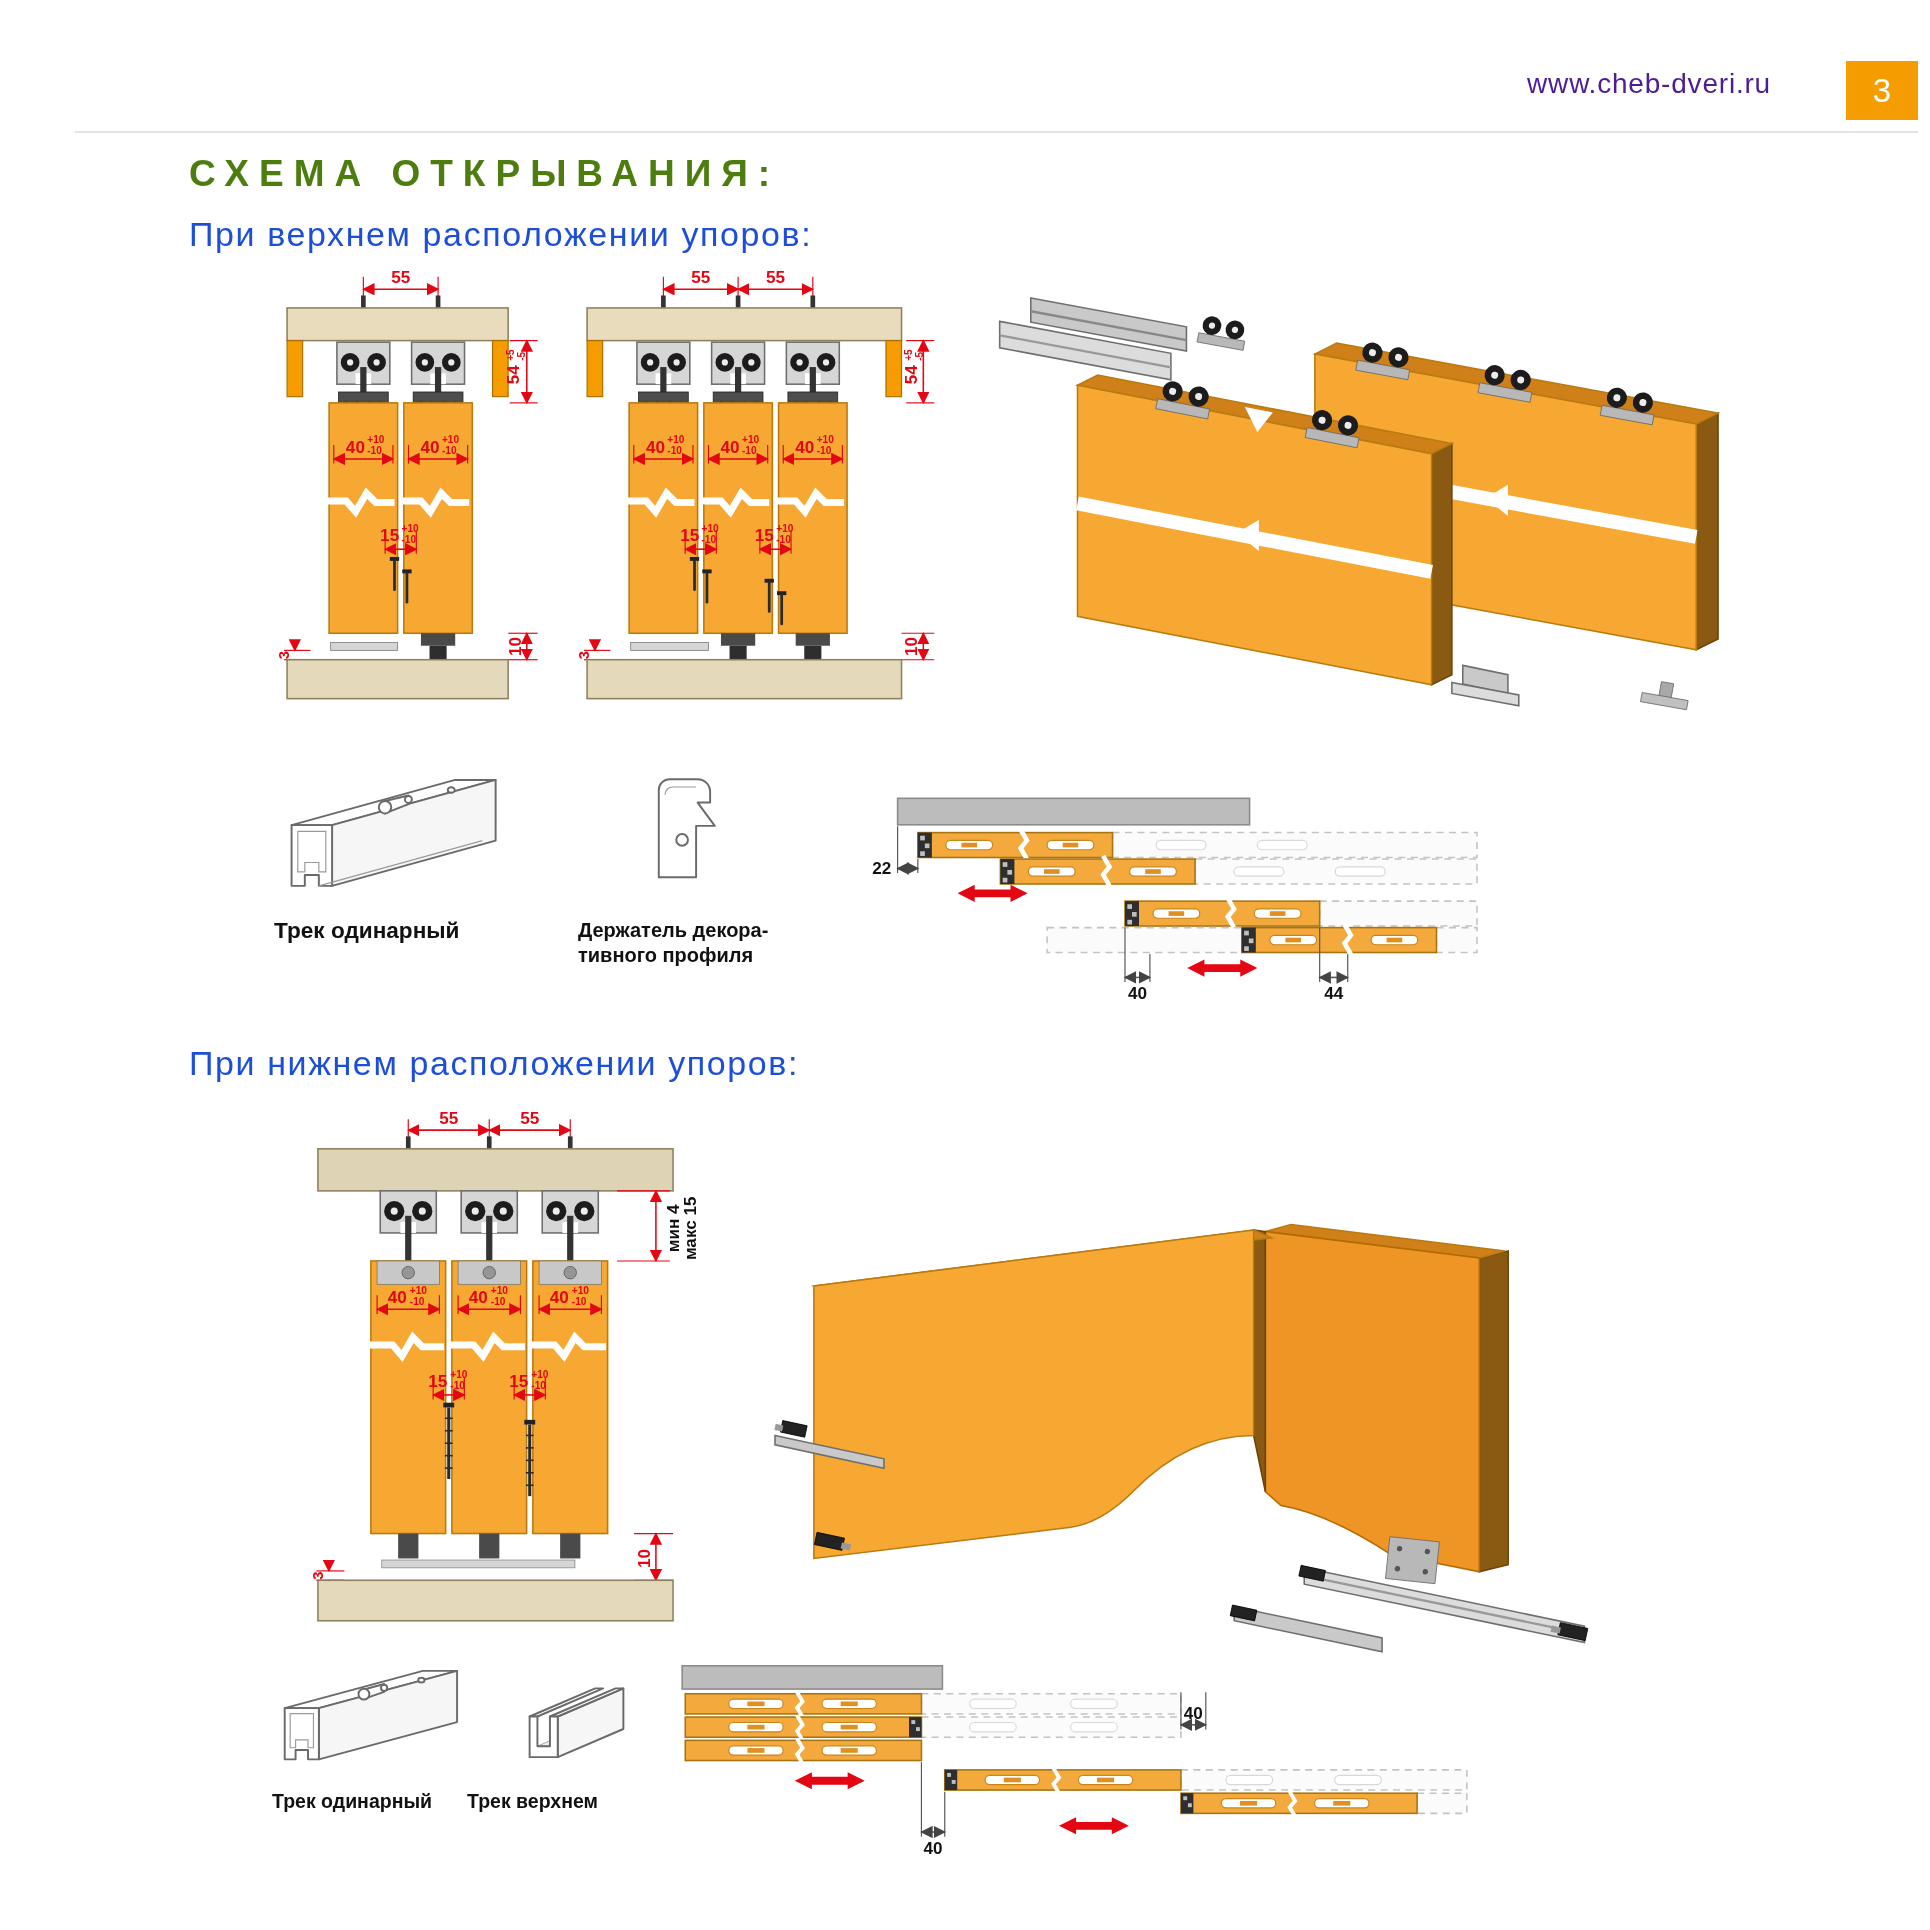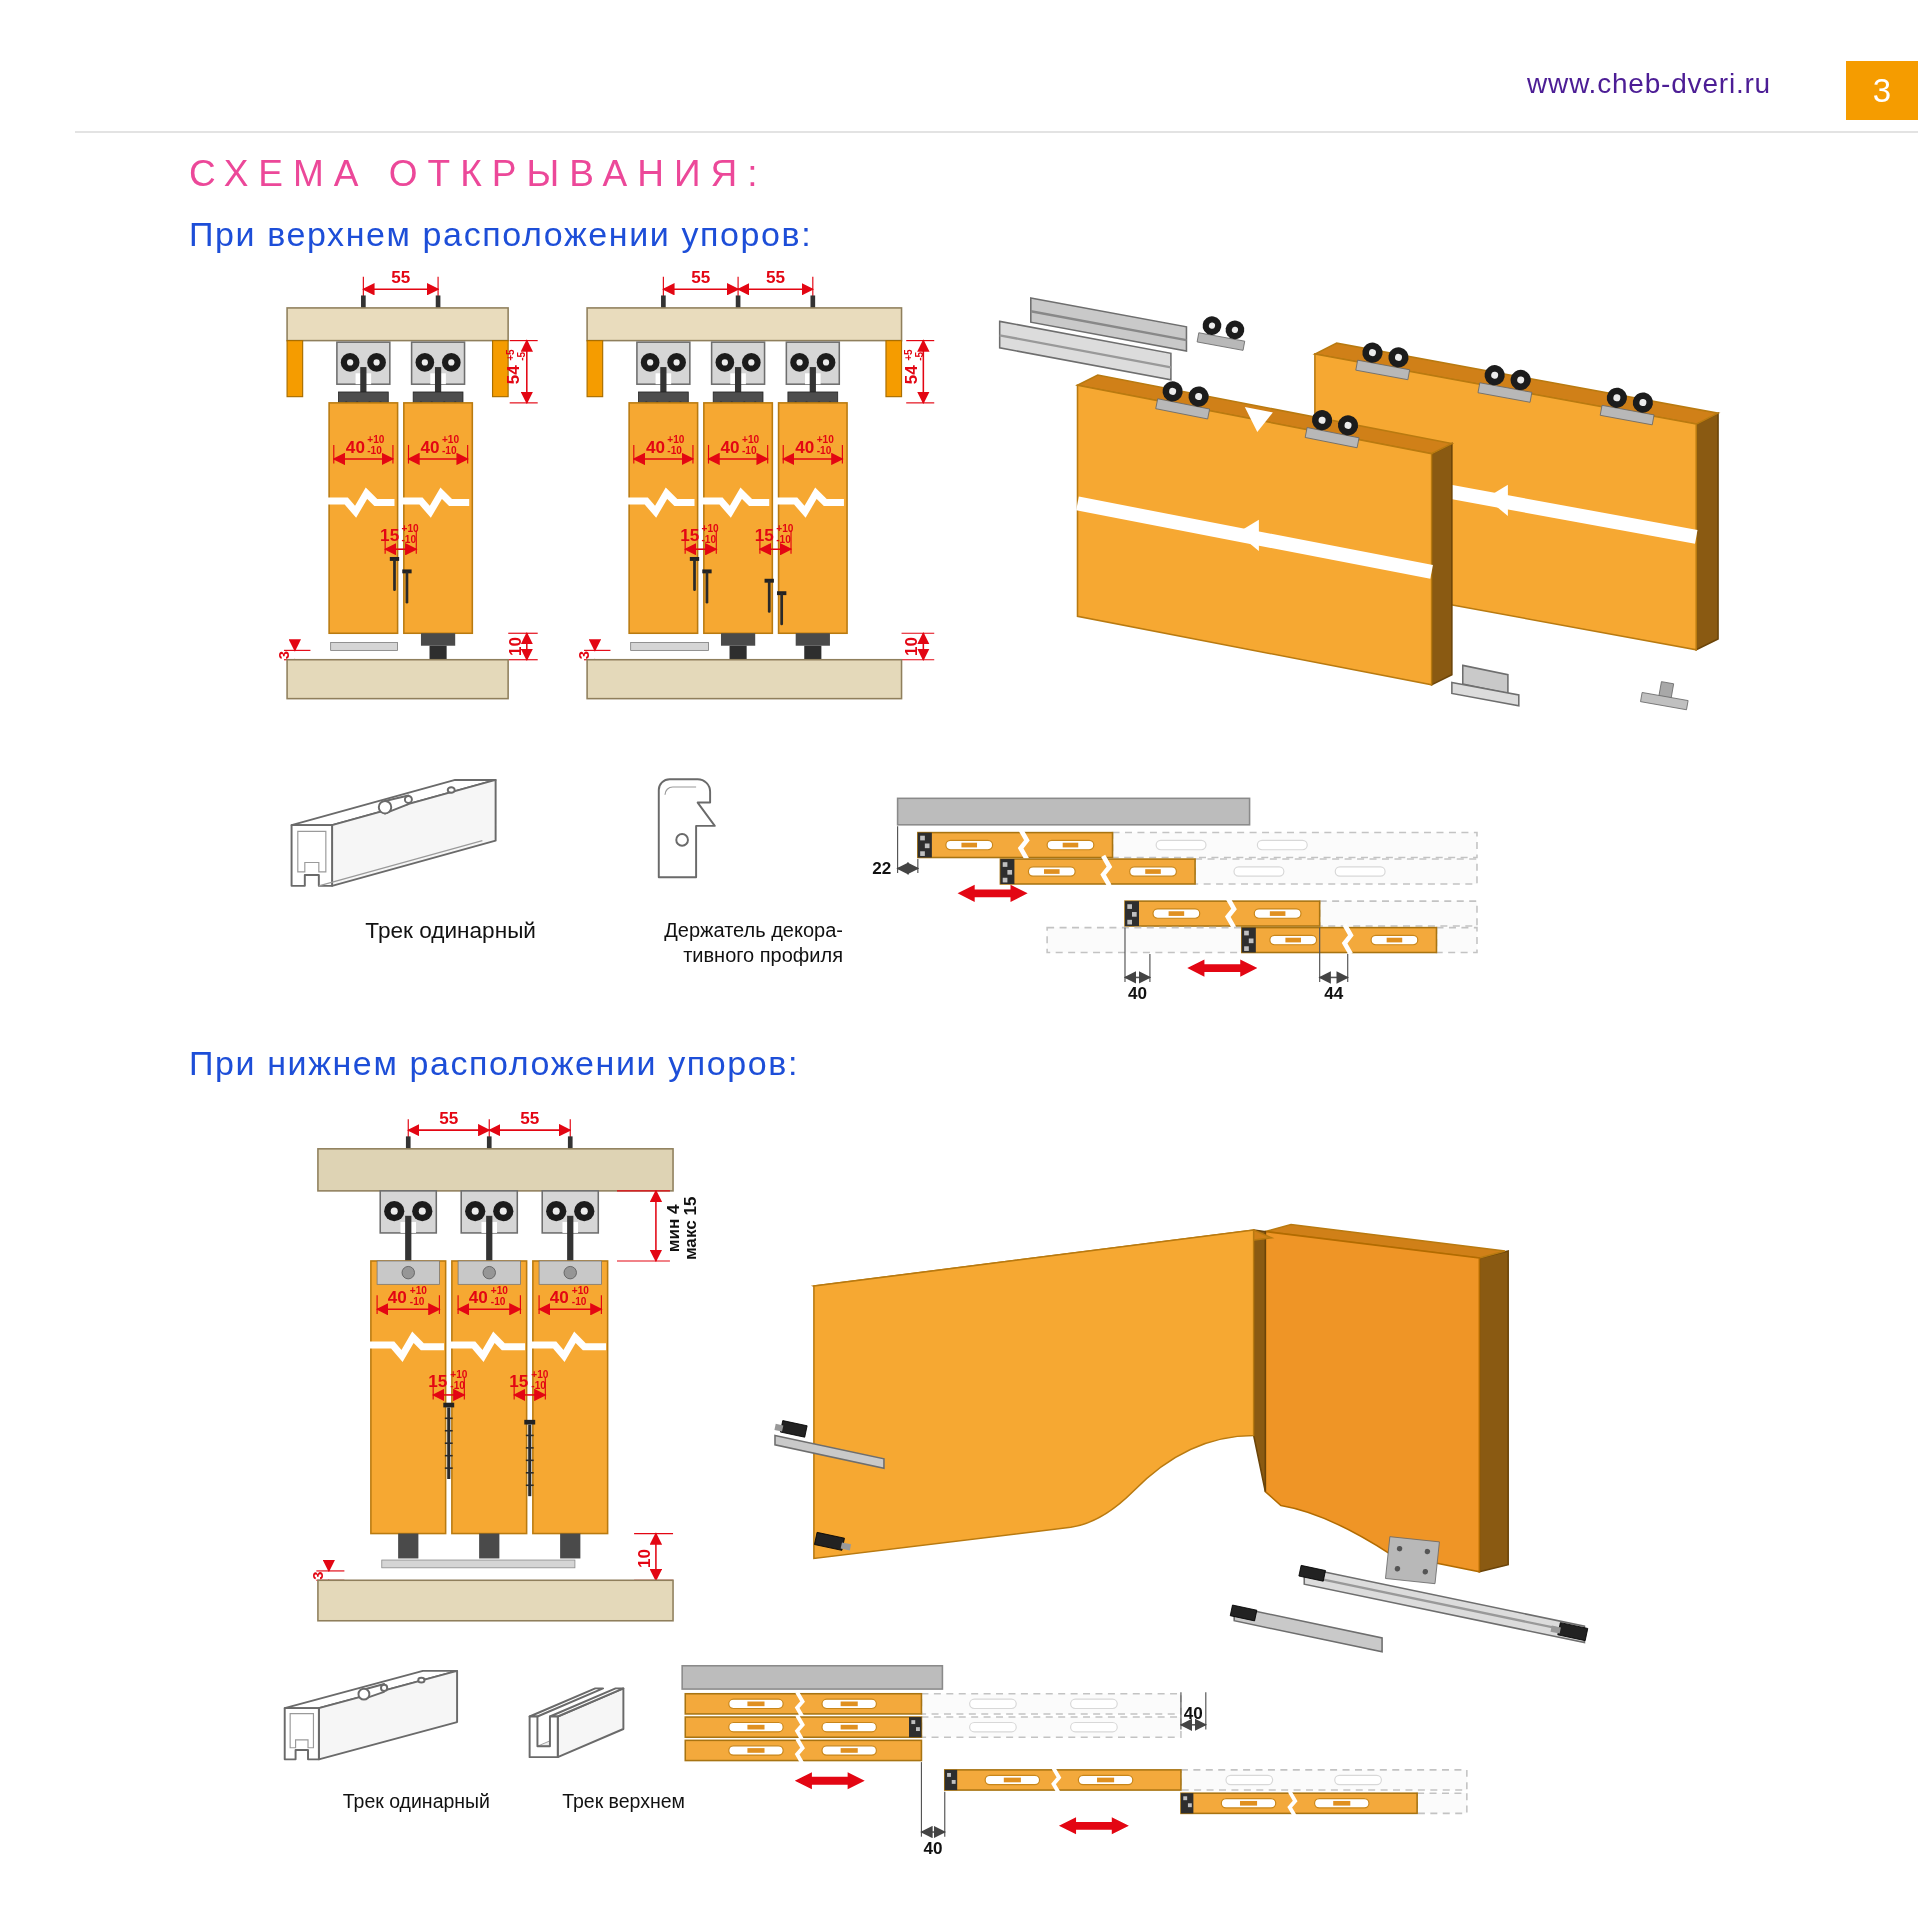--- a/index.html
+++ b/index.html
@@ -2,24 +2,24 @@
 <html style="font-size:12.5px"><head>
 <meta charset="utf-8">
 <style>
 *{margin:0;padding:0;box-sizing:border-box}
 html,body{width:1931px;height:1931px}
 body{background:#fff;font-family:"Liberation Sans",sans-serif;position:relative;overflow:hidden}
 svg.fig{position:absolute;overflow:visible}
 .hdr-rule{position:absolute;left:75px;right:13.2px;top:131px;height:1.6px;background:#e3e3e3}
 .url{position:absolute;top:68px;right:160px;font-size:28px;color:#4c1d95;letter-spacing:0.8px}
 .pagebox{position:absolute;top:61px;right:13.2px;width:72px;height:59px;background:#f59c00;color:#fff;display:flex;align-items:center;justify-content:center;font-size:33px}
-.title{position:absolute;left:189px;top:153px;font-size:37px;font-weight:400;letter-spacing:10px;color:#ec4899;white-space:nowrap}
+.title{position:absolute;left:189px;top:153px;font-size:37px;font-weight:700;letter-spacing:10px;color:#4d7c0f;white-space:nowrap}
 .heading{position:absolute;left:189px;font-size:34px;color:#1d4ed8;letter-spacing:1.6px;white-space:nowrap}
 .h-top{top:215px}.h-bottom{top:1044px}
-.cap{position:absolute;font-weight:normal;color:#111;text-align:right}
+.cap{position:absolute;font-weight:bold;color:#111;text-align:left}
 .cap-track1{left:274px;top:918px;width:262px;font-size:22.6px}
 .cap-holder{left:578px;top:918px;width:265px;font-size:20px;line-height:1.25}
 .cap-track2{left:272px;top:1790px;width:218px;font-size:19.5px}
 .cap-track3{left:467px;top:1790px;width:218px;font-size:19.5px}
 text{font-family:"Liberation Sans",sans-serif}
 .dimt{fill:#e30613;font-size:22px;font-weight:bold}
 .tolt{fill:#e30613;font-size:13px;font-weight:bold}
 .bdim{fill:#111;font-size:22px;font-weight:bold}
 .ext{stroke:#e30613;stroke-width:1.5}
 .dl{stroke:#e30613;stroke-width:2;fill:none}

